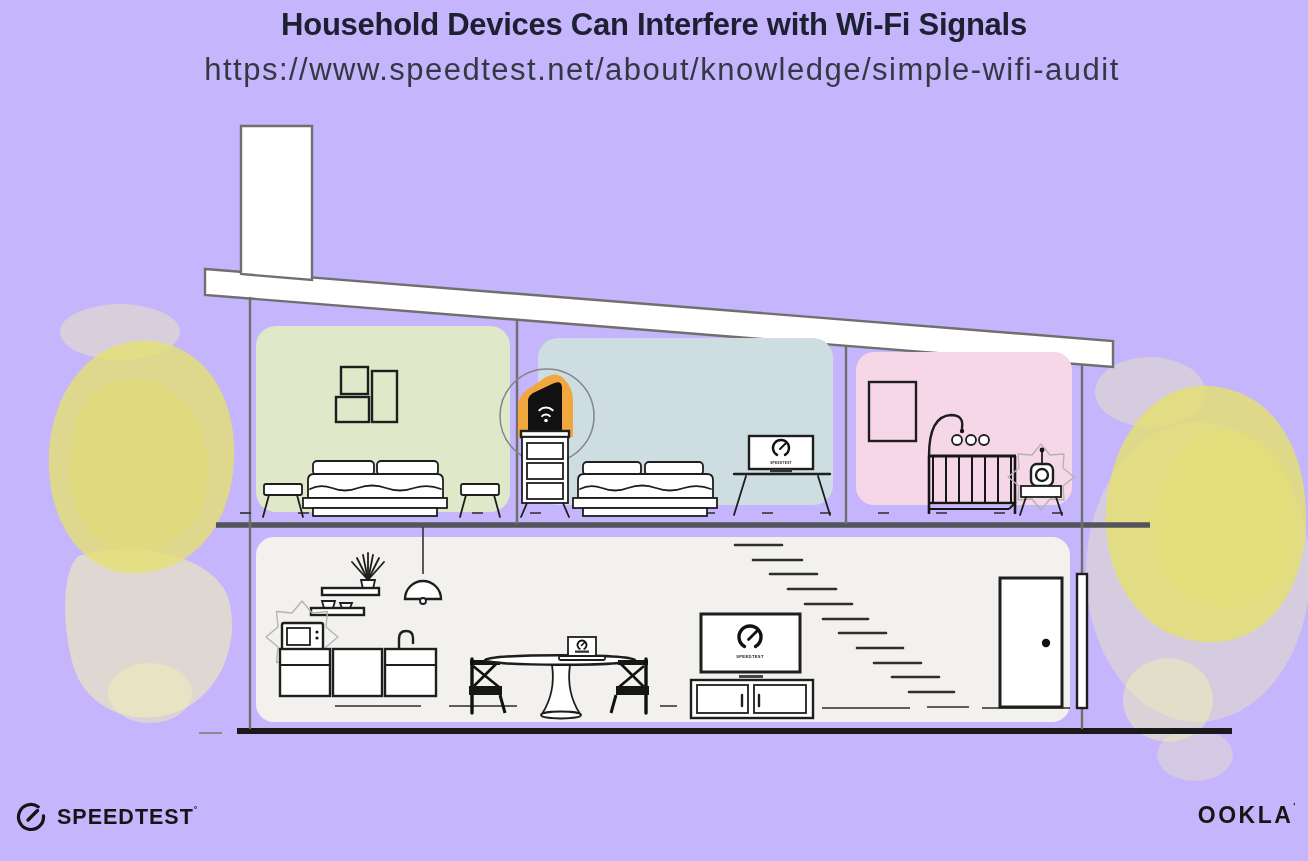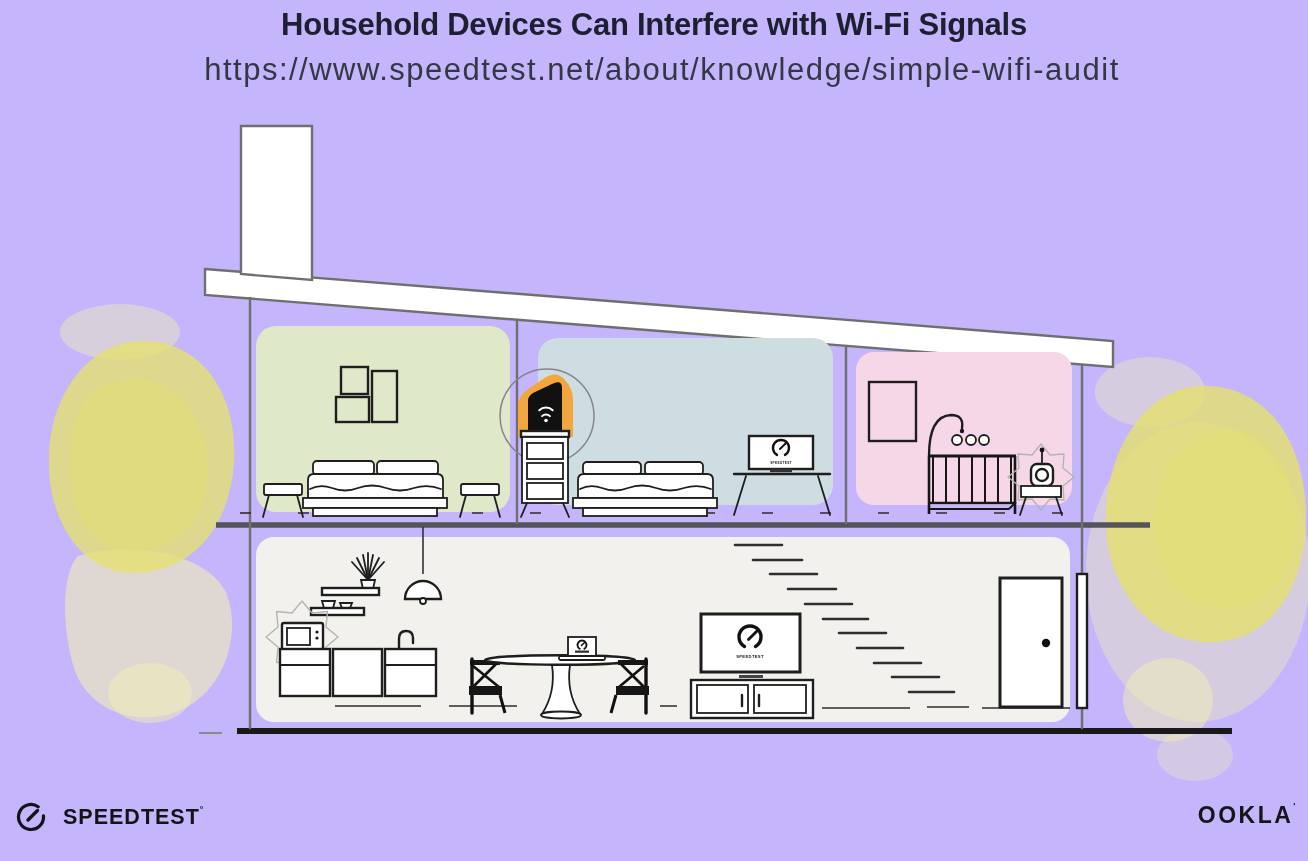--- a/index.html
+++ b/index.html
@@ -25,21 +25,21 @@
   svg .f2{stroke:var(--ink);stroke-width:2.4;fill:none;stroke-linecap:round;}
   svg .fw2{stroke:var(--ink);stroke-width:2.4;fill:#fff;}
   svg .fw3{stroke:var(--ink);stroke-width:3;fill:#fff;}
   svg .blk{fill:#161616;}
   svg .burst{stroke:#b5b4b0;stroke-width:1.4;fill:none;stroke-linejoin:round;}
   svg .dash{stroke:#2c2c2c;stroke-width:1.6;fill:none;}
   svg .stair{stroke:#2e2e2e;stroke-width:2.6;stroke-linecap:round;}
   svg .screen-label{font-family:"Liberation Sans",sans-serif;font-weight:bold;fill:#222;
                     text-anchor:middle;letter-spacing:.3px;}
 
-  .footer-left{position:absolute;left:16px;top:800px;height:34px;display:flex;align-items:center;gap:17px;}
+  .footer-left{position:absolute;left:16px;top:800px;height:34px;display:flex;align-items:center;gap:11px;}
   .footer-left .wordmark{font-size:21.5px;font-weight:bold;letter-spacing:1px;color:#141414;}
   .footer-left sup,.footer-right sup{font-size:9px;vertical-align:top;line-height:1;}
   .footer-right{position:absolute;right:10px;top:802px;font-size:23px;font-weight:bold;
                 letter-spacing:2.5px;color:#161616;}
 </style>
 </head>
 <body>
 
 <div class="page">
 

